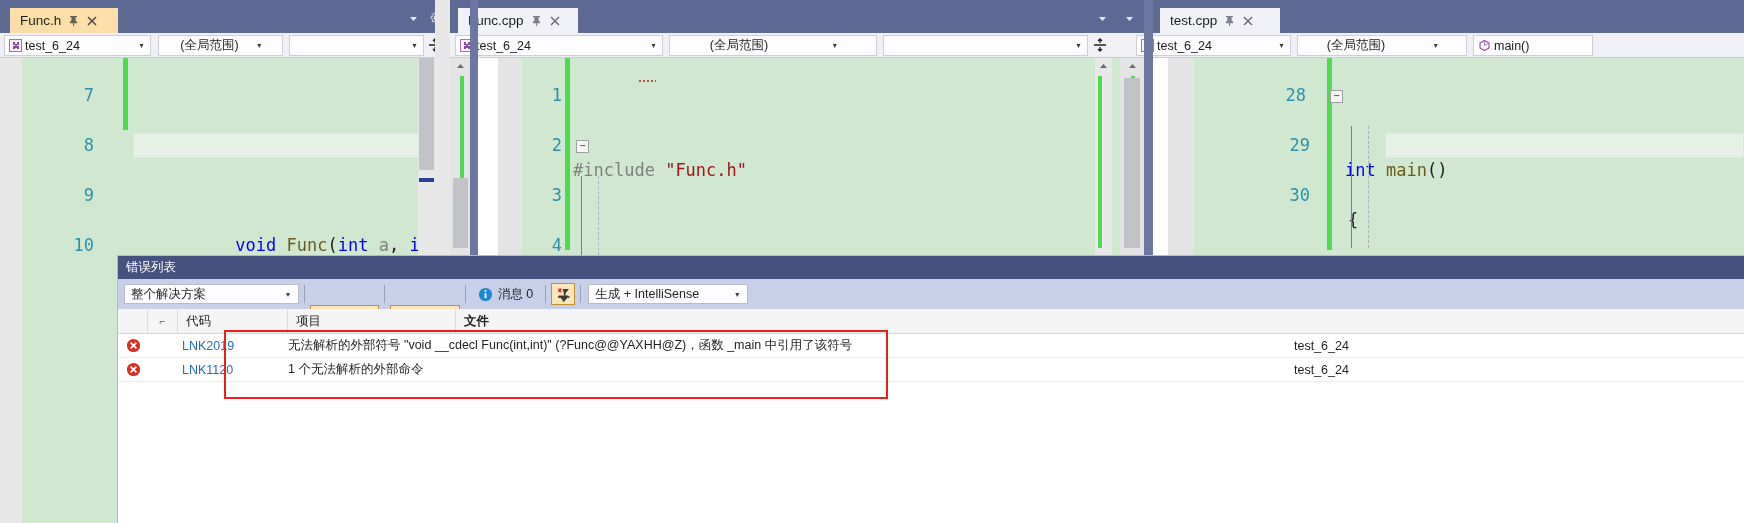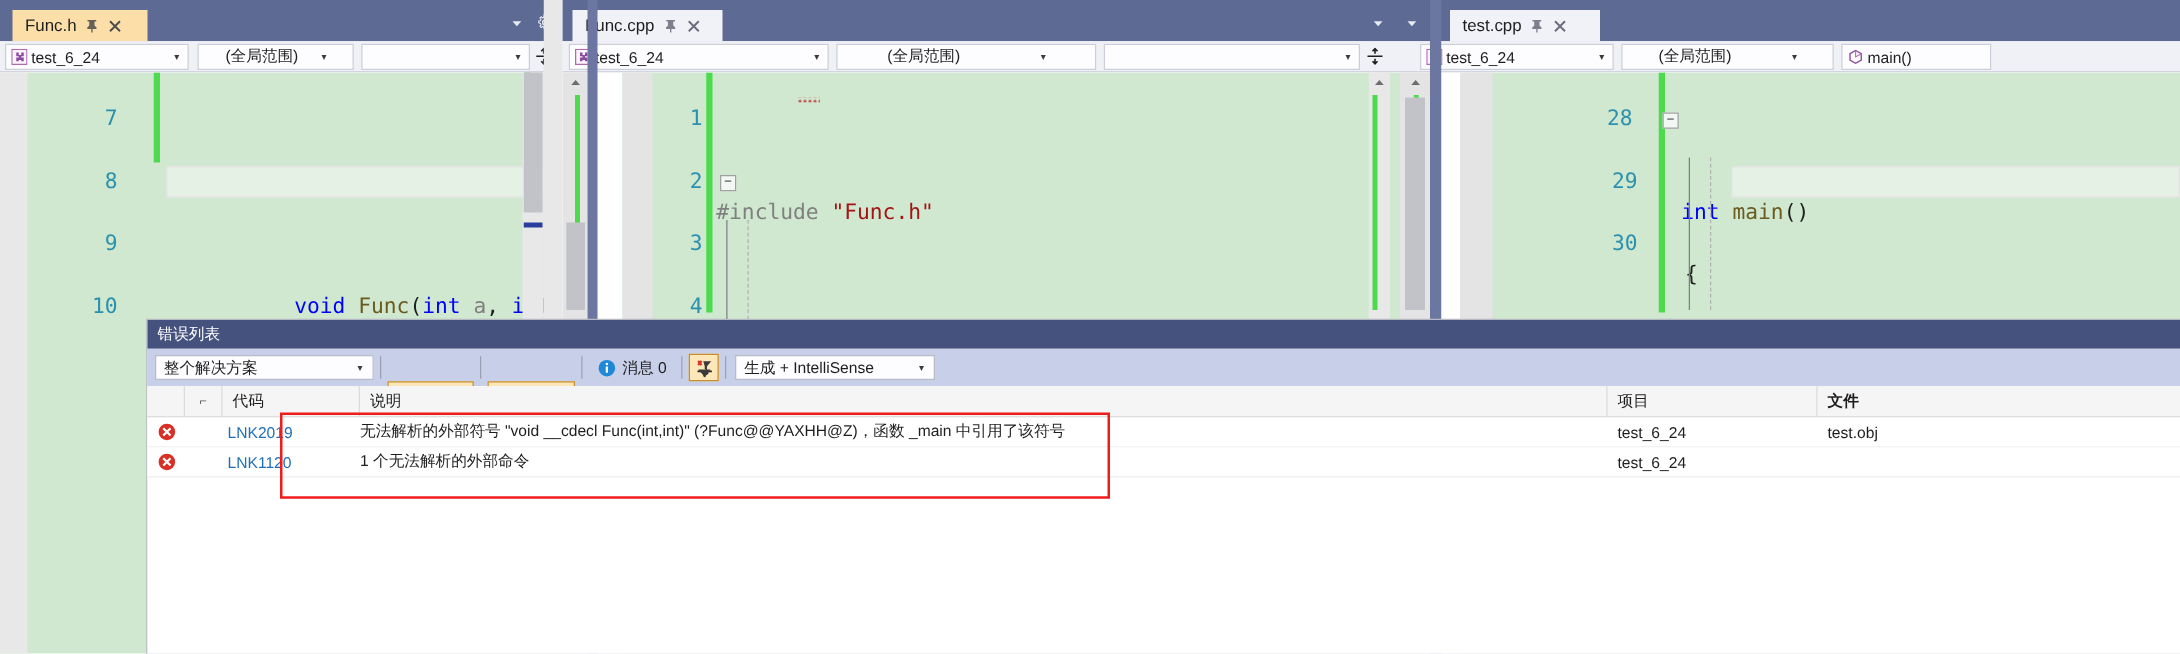--- a/index.html
+++ b/index.html
@@ -517,23 +517,20 @@
     <div class="err-table">
 
       <div class="thead">
         <div class="th" style="width:30px;padding-left:0;justify-content:center;"></div>
         <div class="th" style="width:30px;padding-left:0;justify-content:center;">
           <span class="sort-glyph">⌐</span>
         </div>
         <div class="th" style="width:110px;">
           <span>代码</span>
         </div>
-        <div class="th" style="width:998px;">
-          <span>说明</span>
-        </div>
         <div class="th" style="width:168px;">
           <span>项目</span>
         </div>
         <div class="th" style="width:290px;border-right:none;font-weight:bold;">
           <span>文件</span>
         </div>
       </div>
 
       <div class="trow">
         <div class="td" style="width:30px;padding-left:0;justify-content:center;">
@@ -541,21 +538,20 @@
             <svg width="15" height="15" viewBox="0 0 15 15">
                   <circle cx="7.5" cy="7.5" r="6.6" fill="#d93025"></circle>
                   <path d="M4.6 4.6 L10.4 10.4 M10.4 4.6 L4.6 10.4" stroke="#fff" stroke-width="1.8"></path>
                 </svg>
           </span>
         </div>
         <div class="td" style="width:30px;"></div>
         <div class="td code-link" style="width:110px;padding-left:4px;">LNK2019</div>
         <div class="td" style="width:998px;padding-left:0;">无法解析的外部符号 "void __cdecl Func(int,int)" (?Func@@YAXHH@Z)，函数 _main 中引用了该符号</div>
         <div class="td" style="width:168px;">test_6_24</div>
-        <div class="td" style="width:290px;">test.obj</div>
       </div>
 
       <div class="trow">
         <div class="td" style="width:30px;padding-left:0;justify-content:center;">
           <span class="err-ico">
             <svg width="15" height="15" viewBox="0 0 15 15">
                   <circle cx="7.5" cy="7.5" r="6.6" fill="#d93025"></circle>
                   <path d="M4.6 4.6 L10.4 10.4 M10.4 4.6 L4.6 10.4" stroke="#fff" stroke-width="1.8"></path>
                 </svg>
           </span>

